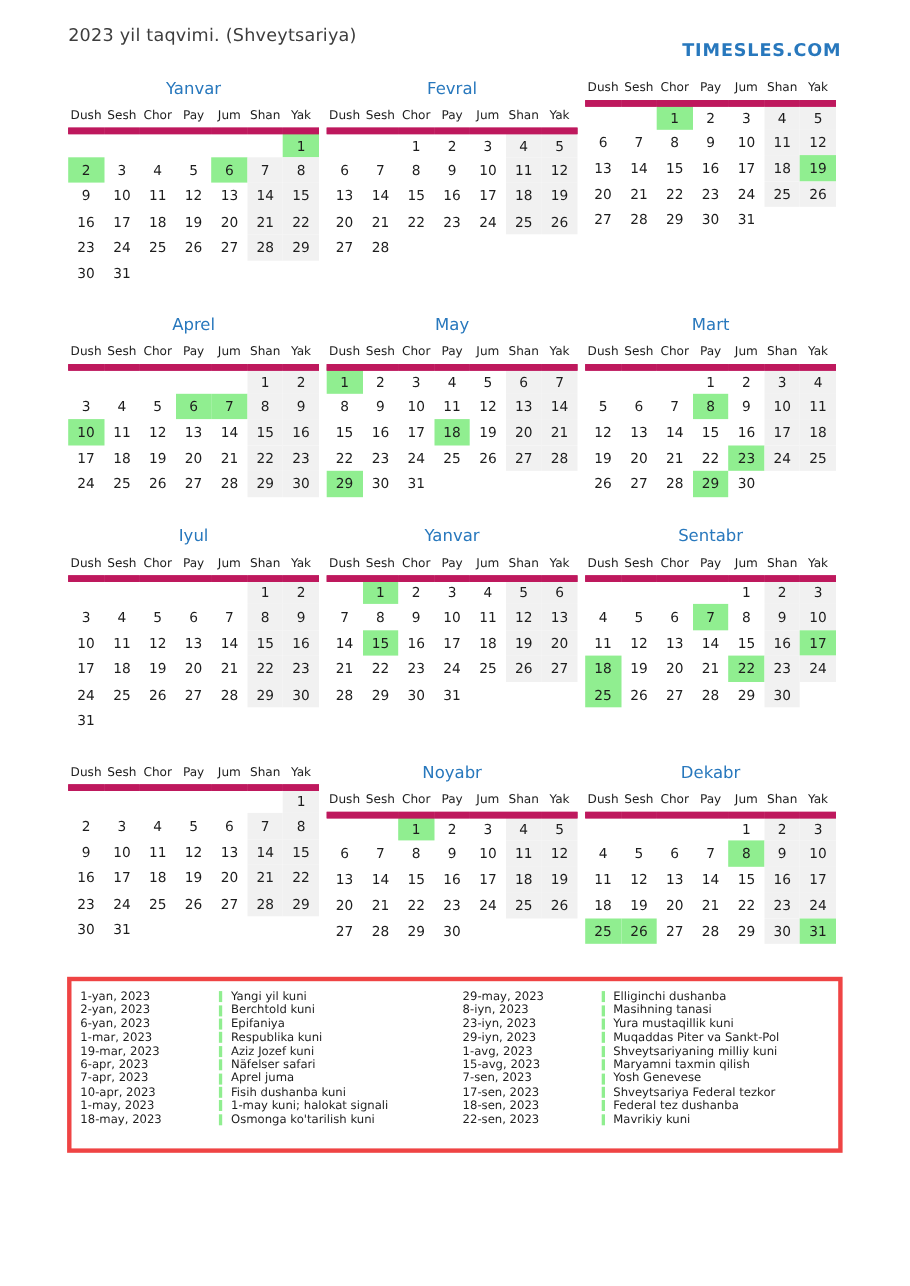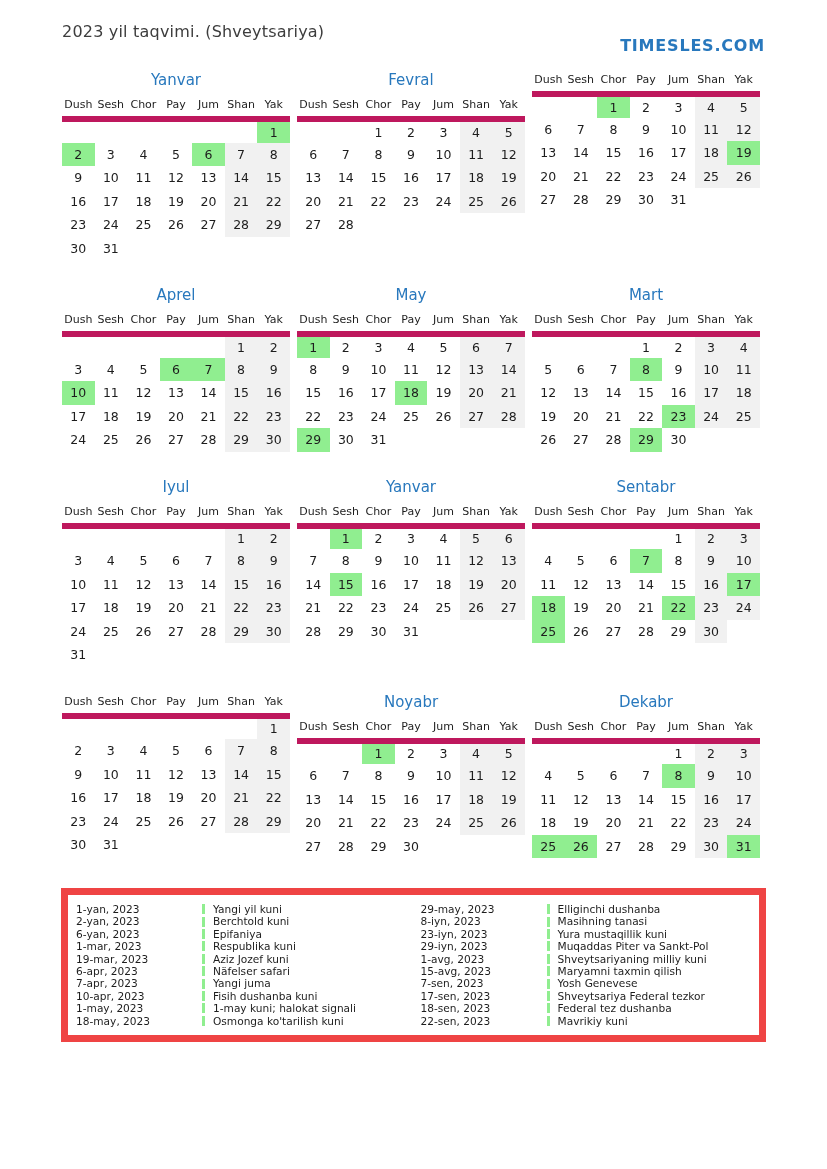--- a/index.html
+++ b/index.html
@@ -32,22 +32,22 @@
     padding: 2px 0 5px 0; text-align: center;
   }
   table.cal td {
     height: 23.5px; text-align: center; vertical-align: middle;
     font-size: 12.5px; color: #1d1d1d; padding: 0;
   }
   td.wk  { background: #f1f1f1; }
   td.hol { background: #90ee90; }
   .legend {
     margin: 30px 61px 0 61px;
-    border: 7px solid #ef4444;
-    padding: 8px 8px 8px 8px;
+    border: 4px solid #ef4444;
+    padding: 8px 8px 20px 8px;
     display: grid; grid-template-columns: 1fr 1fr; column-gap: 14px;
   }
   .lcol { display: block; }
   .lrow {
     display: grid; grid-template-columns: 126px 11px 1fr;
     align-items: center; height: 12.4px;
     font-size: 10.6px; line-height: 12.4px; color: #1d1d1d;
   }
   .ldate { white-space: nowrap; }
   .bar { width: 3px; height: 10px; background: #90ee90; display: inline-block; }
@@ -873,21 +873,21 @@
         <span class="lname">Aziz Jozef kuni</span>
       </div>
       <div class="lrow">
         <span class="ldate">6-apr, 2023</span>
         <span class="bar"></span>
         <span class="lname">Näfelser safari</span>
       </div>
       <div class="lrow">
         <span class="ldate">7-apr, 2023</span>
         <span class="bar"></span>
-        <span class="lname">Yangi juma</span>
+        <span class="lname">Aprel juma</span>
       </div>
       <div class="lrow">
         <span class="ldate">10-apr, 2023</span>
         <span class="bar"></span>
         <span class="lname">Fisih dushanba kuni</span>
       </div>
       <div class="lrow">
         <span class="ldate">1-may, 2023</span>
         <span class="bar"></span>
         <span class="lname">1-may kuni; halokat signali</span>

